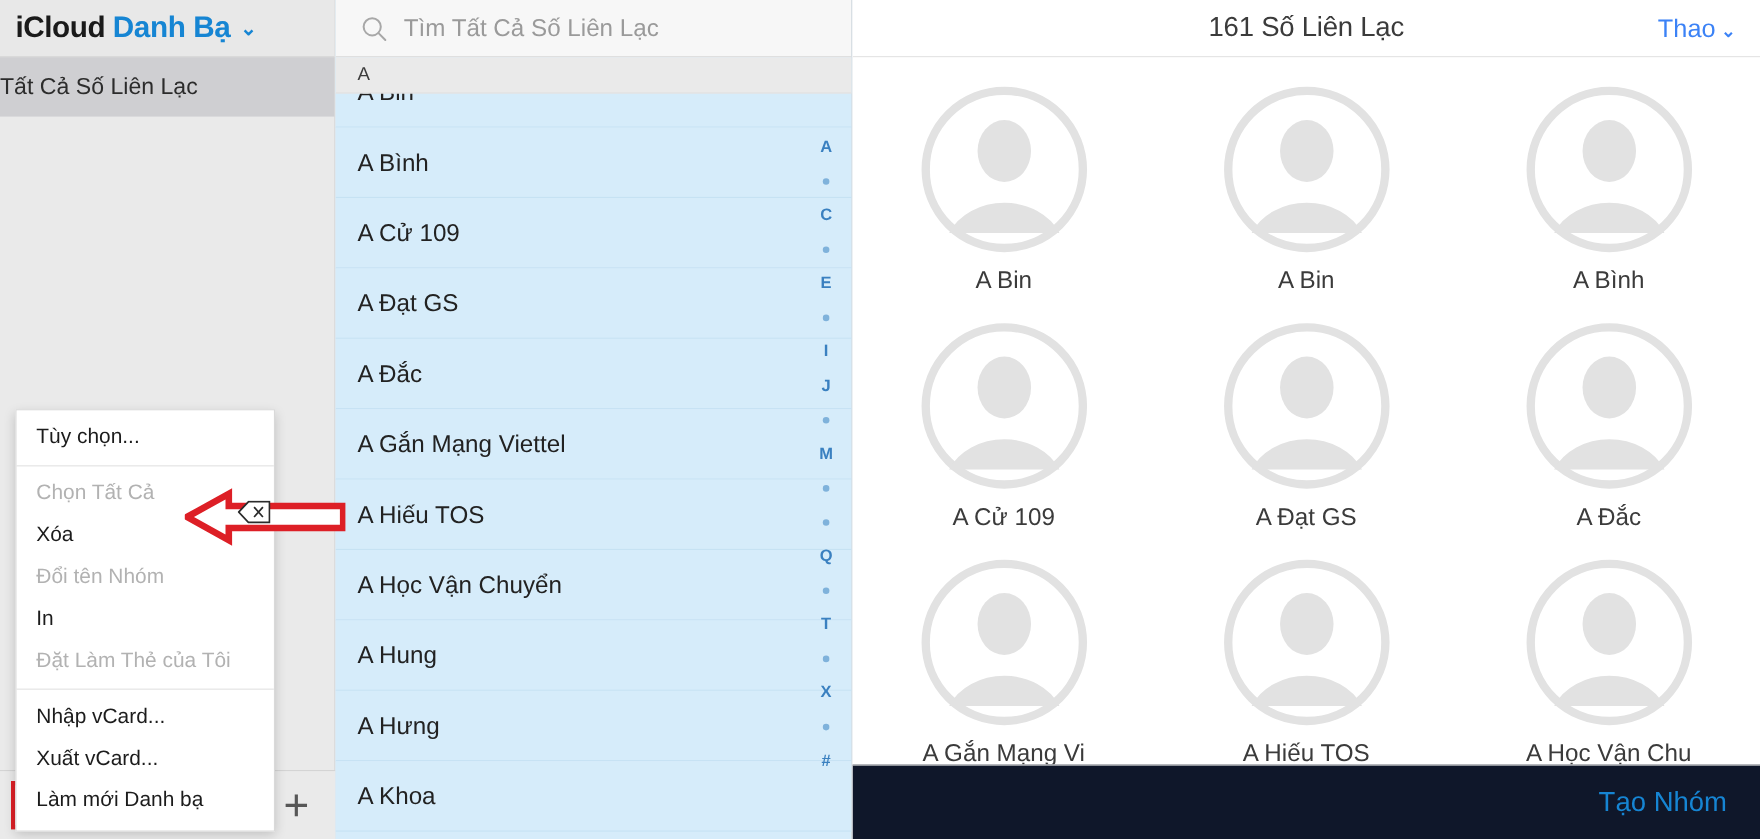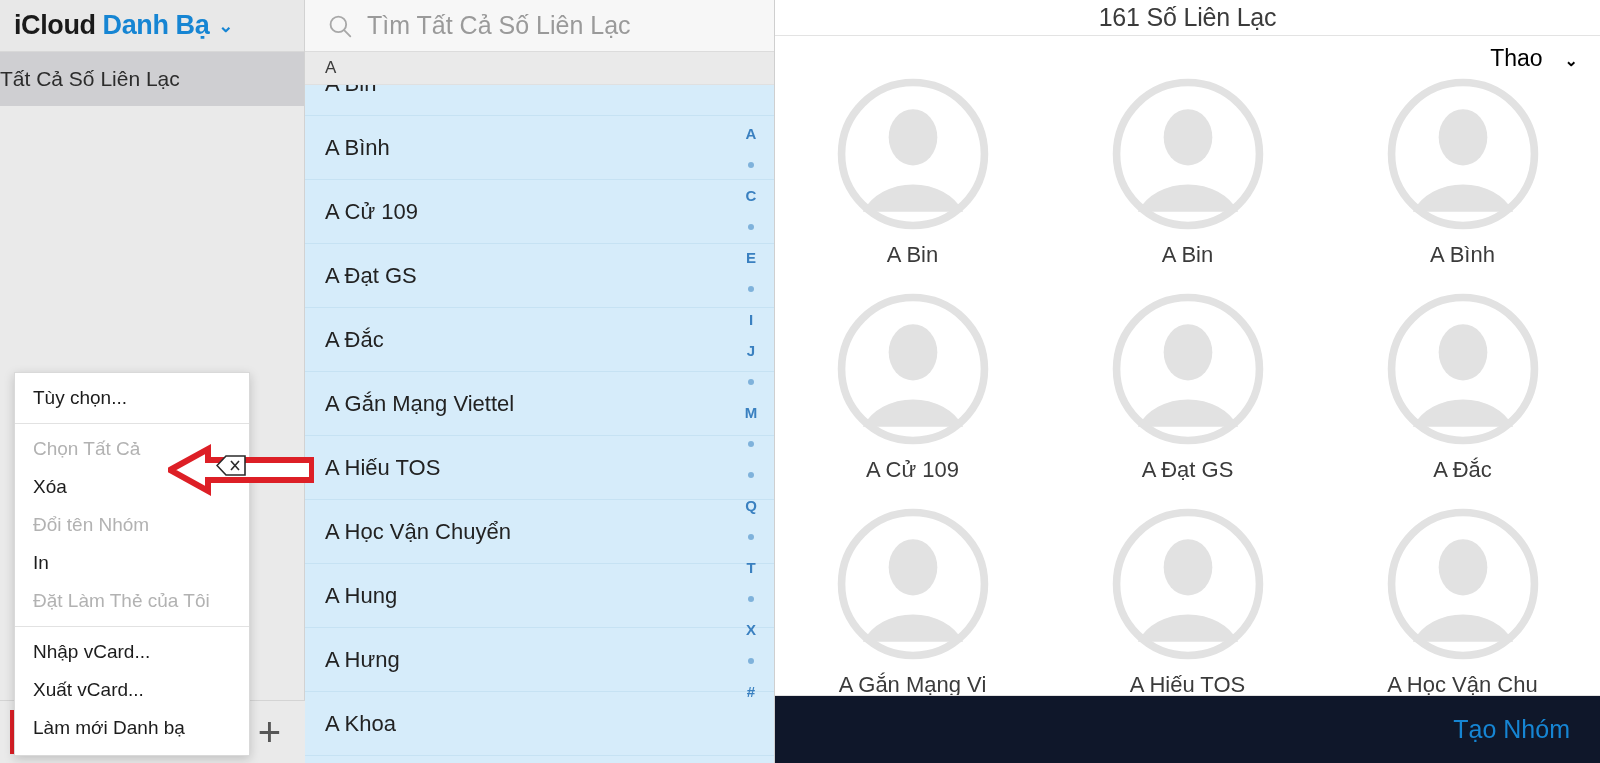--- a/index.html
+++ b/index.html
@@ -153,21 +153,21 @@
     align-items: center;
     padding-left: 22px;
     gap: 14px;
   }
   .search-icon { flex: 0 0 auto; }
   .search-input {
     border: none;
     outline: none;
     background: transparent;
     font-family: "Liberation Sans", sans-serif;
-    font-size: 25px;
+    font-size: 22px;
     color: #a16207;
     width: 380px;
   }
   .search-input::placeholder { color: #9a9a9a; }
 
   .section-head {
     position: absolute;
     top: 52px; left: 0;
     width: 470px;
     height: 33px;
@@ -228,44 +228,43 @@
 
   
   .detail {
     position: relative;
     flex: 1 1 auto;
     height: 763px;
     background: #ffffff;
     overflow: hidden;
   }
   .detail-header {
-    height: 36px;
+    height: 52px;
     border-bottom: 1px solid #e3e3e3;
     display: flex;
     align-items: center;
     justify-content: center;
     position: relative;
     background: #ffffff;
   }
   .detail-title {
     font-size: 25px;
     color: #3b3b3b;
     letter-spacing: -0.2px;
   }
   .actions-menu {
     position: absolute;
     right: 22px;
     top: 50%;
     transform: translateY(-50%);
     font-size: 23px;
-    color: #000000;
+    color: #3b82f6;
     display: flex;
     align-items: baseline;
-    gap: 22px;
-    margin-top: 40px;
+    gap: 5px;
   }
   .actions-caret { font-size: 16px; font-weight: 700; }
 
   .grid-wrap {
     position: absolute;
     top: 52px; left: 0; right: 0;
     bottom: 68px;
     overflow: hidden;
     padding-top: 18px;
   }

